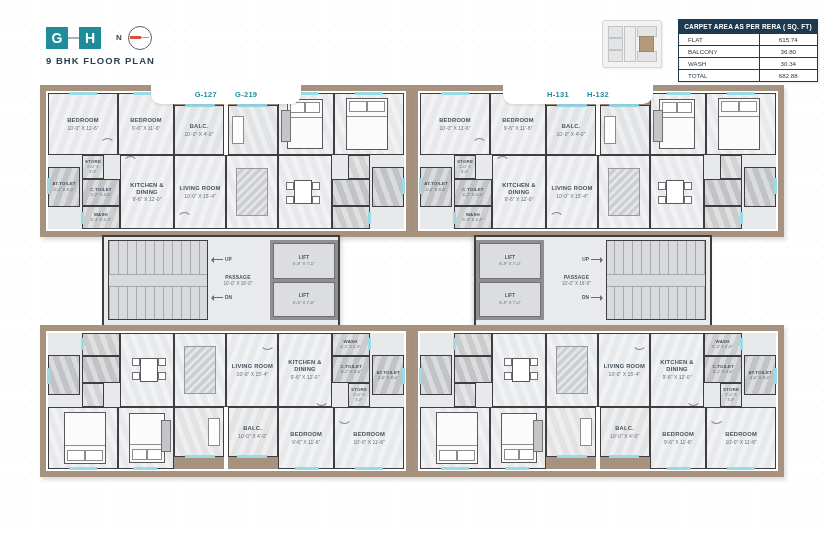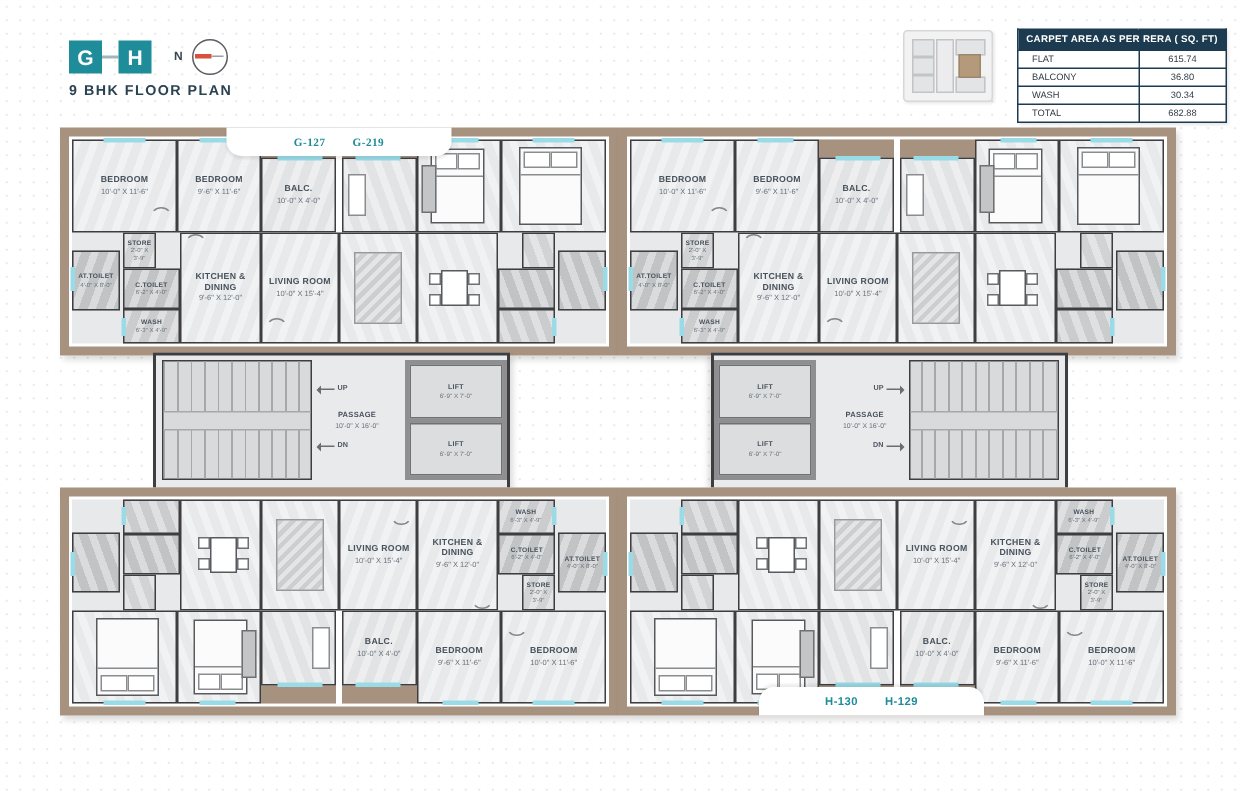--- a/index.html
+++ b/index.html
@@ -117,21 +117,21 @@
     align-items:center;justify-content:center;text-align:center;}
   .shaft{position:absolute;left:166px;top:3px;width:68px;height:80px;background:#8f8f91;
     padding:3px;box-sizing:border-box;display:flex;flex-direction:column;gap:3px;}
   .lift{flex:1;background:#dcdddf;border:1px solid #6f7173;display:flex;align-items:center;
     justify-content:center;text-align:center;}
   .lift .rn{font-size:4.6px;} .lift .rd{font-size:4.2px;}
   .passage .rn{font-size:5px;} .passage .rd{font-size:4.6px;}
   
   .tab{position:absolute;width:150px;height:19px;background:#fff;z-index:6;display:flex;
     align-items:center;justify-content:center;gap:18px;}
-  .tab.top{border-radius:0 0 10px 10px;box-shadow:0 2px 2px rgba(0,0,0,.08);font-family:Liberation Serif, serif;}
+  .tab.top{border-radius:0 0 10px 10px;box-shadow:0 2px 2px rgba(0,0,0,.08);}
   .tab.bot{border-radius:10px 10px 0 0;box-shadow:0 -2px 2px rgba(0,0,0,.08);}
   .tgt{left:151px;top:85px;} .tht{left:503px;top:85px;}
   .tgb{left:151px;top:458px;} .thb{left:506px;top:458px;}
   .unum{font-size:7.5px;font-weight:bold;color:#1f8c9a;letter-spacing:.3px;}
 </style>
 </head>
 <body>
 
 <div class="canvas">
 
@@ -701,18 +701,18 @@
     <span class="arc" style="left:2px;bottom:1px;"></span>
   </div>
 </div>
     </div>
   </div>
 
   <div class="tab top tgt">
     <span class="unum">G-127</span>
     <span class="unum">G-219</span>
   </div>
-  <div class="tab bot thb">
-    <span class="unum">H-130</span>
-    <span class="unum">H-129</span>
+  <div class="tab top tht">
+    <span class="unum">H-131</span>
+    <span class="unum">H-132</span>
   </div>
 
 </div>
 
 </body></html>

